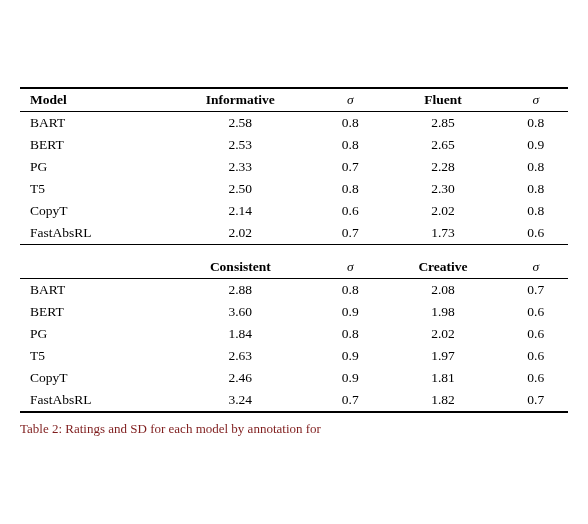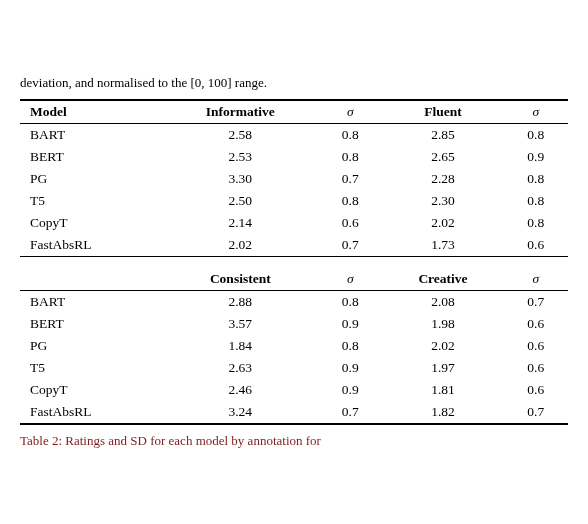--- a/index.html
+++ b/index.html
@@ -83,21 +83,20 @@
 
     .section-header td {
       padding-top: 14px;
       padding-bottom: 3px;
     }
   </style>
 </head>
 <body>
 
 <div class="table-container">
-  <div class="intro-text">deviation, and normalised to the [0, 100] range.</div>
 
   <table>
 
     <thead>
       <tr class="border-top-thick border-bottom-thin">
         <th>Model</th>
         <th>Informative</th>
         <th class="italic-header">σ</th>
         <th>Fluent</th>
         <th class="italic-header">σ</th>
@@ -113,21 +112,21 @@
       </tr>
       <tr>
         <td>BERT</td>
         <td>2.53</td>
         <td>0.8</td>
         <td>2.65</td>
         <td>0.9</td>
       </tr>
       <tr>
         <td>PG</td>
-        <td>3.30</td>
+        <td>2.33</td>
         <td>0.7</td>
         <td>2.28</td>
         <td>0.8</td>
       </tr>
       <tr>
         <td>T5</td>
         <td>2.50</td>
         <td>0.8</td>
         <td>2.30</td>
         <td>0.8</td>
@@ -157,21 +156,21 @@
 
       <tr class="border-top-thin">
         <td>BART</td>
         <td>2.88</td>
         <td>0.8</td>
         <td>2.08</td>
         <td>0.7</td>
       </tr>
       <tr>
         <td>BERT</td>
-        <td>3.57</td>
+        <td>3.60</td>
         <td>0.9</td>
         <td>1.98</td>
         <td>0.6</td>
       </tr>
       <tr>
         <td>PG</td>
         <td>1.84</td>
         <td>0.8</td>
         <td>2.02</td>
         <td>0.6</td>

